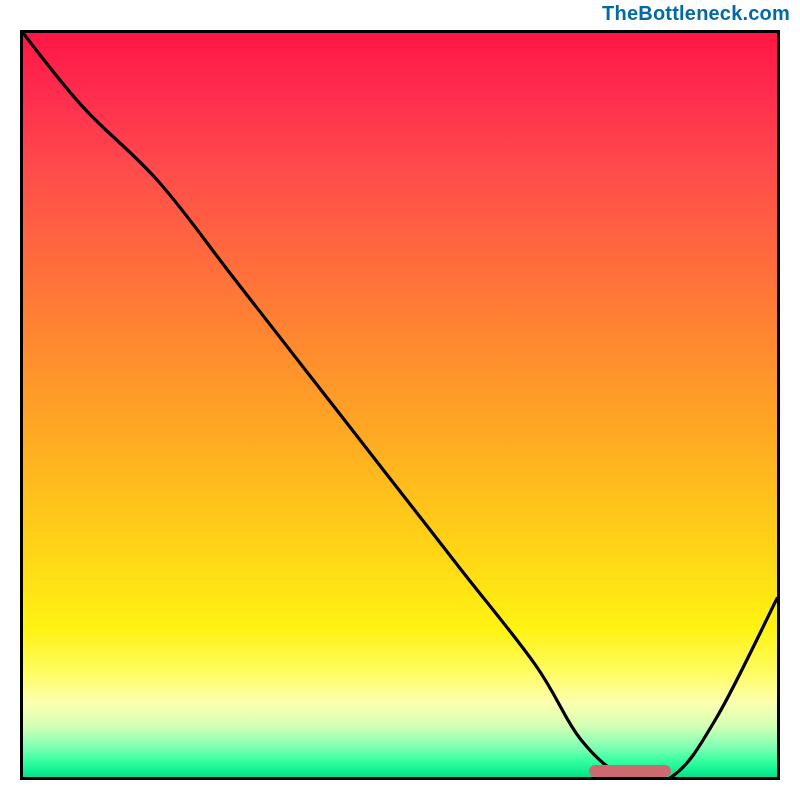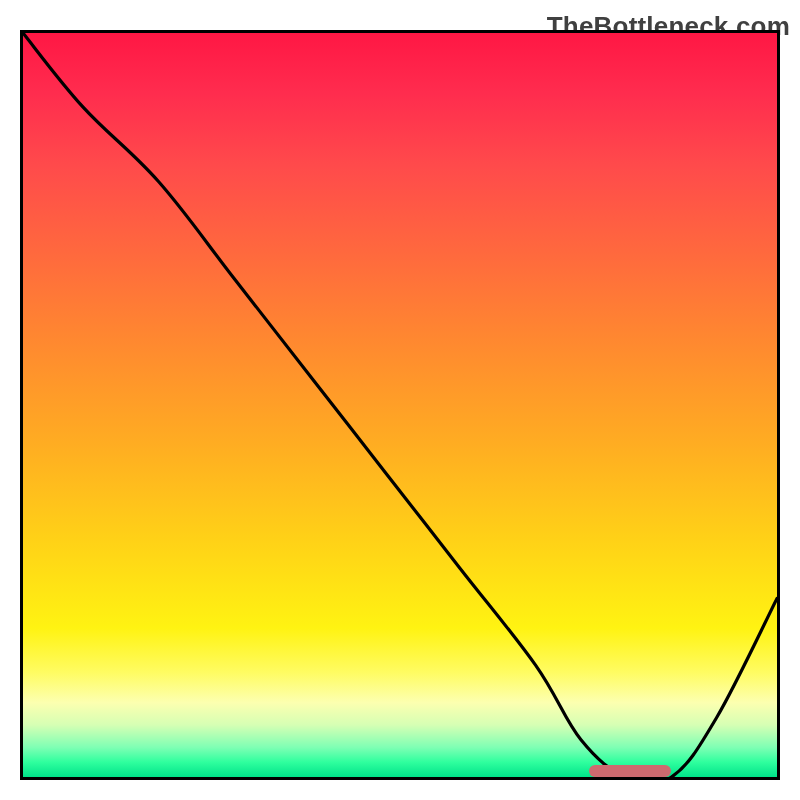--- a/index.html
+++ b/index.html
@@ -11,25 +11,25 @@
     background: #ffffff;
     font-family: Arial, Helvetica, sans-serif;
   }
   .frame {
     position: relative;
     width: 800px;
     height: 800px;
   }
   .watermark {
     position: absolute;
-    top: 11px;
+    top: 2px;
     right: 10px;
-    font-size: 26px;
+    font-size: 20px;
     font-weight: bold;
-    color: #404040;
+    color: #0369a1;
     letter-spacing: 0.2px;
   }
   .plot {
     position: absolute;
     left: 20px;
     top: 30px;
     width: 760px;
     height: 750px;
     border: 3px solid #000;
     box-sizing: border-box;

